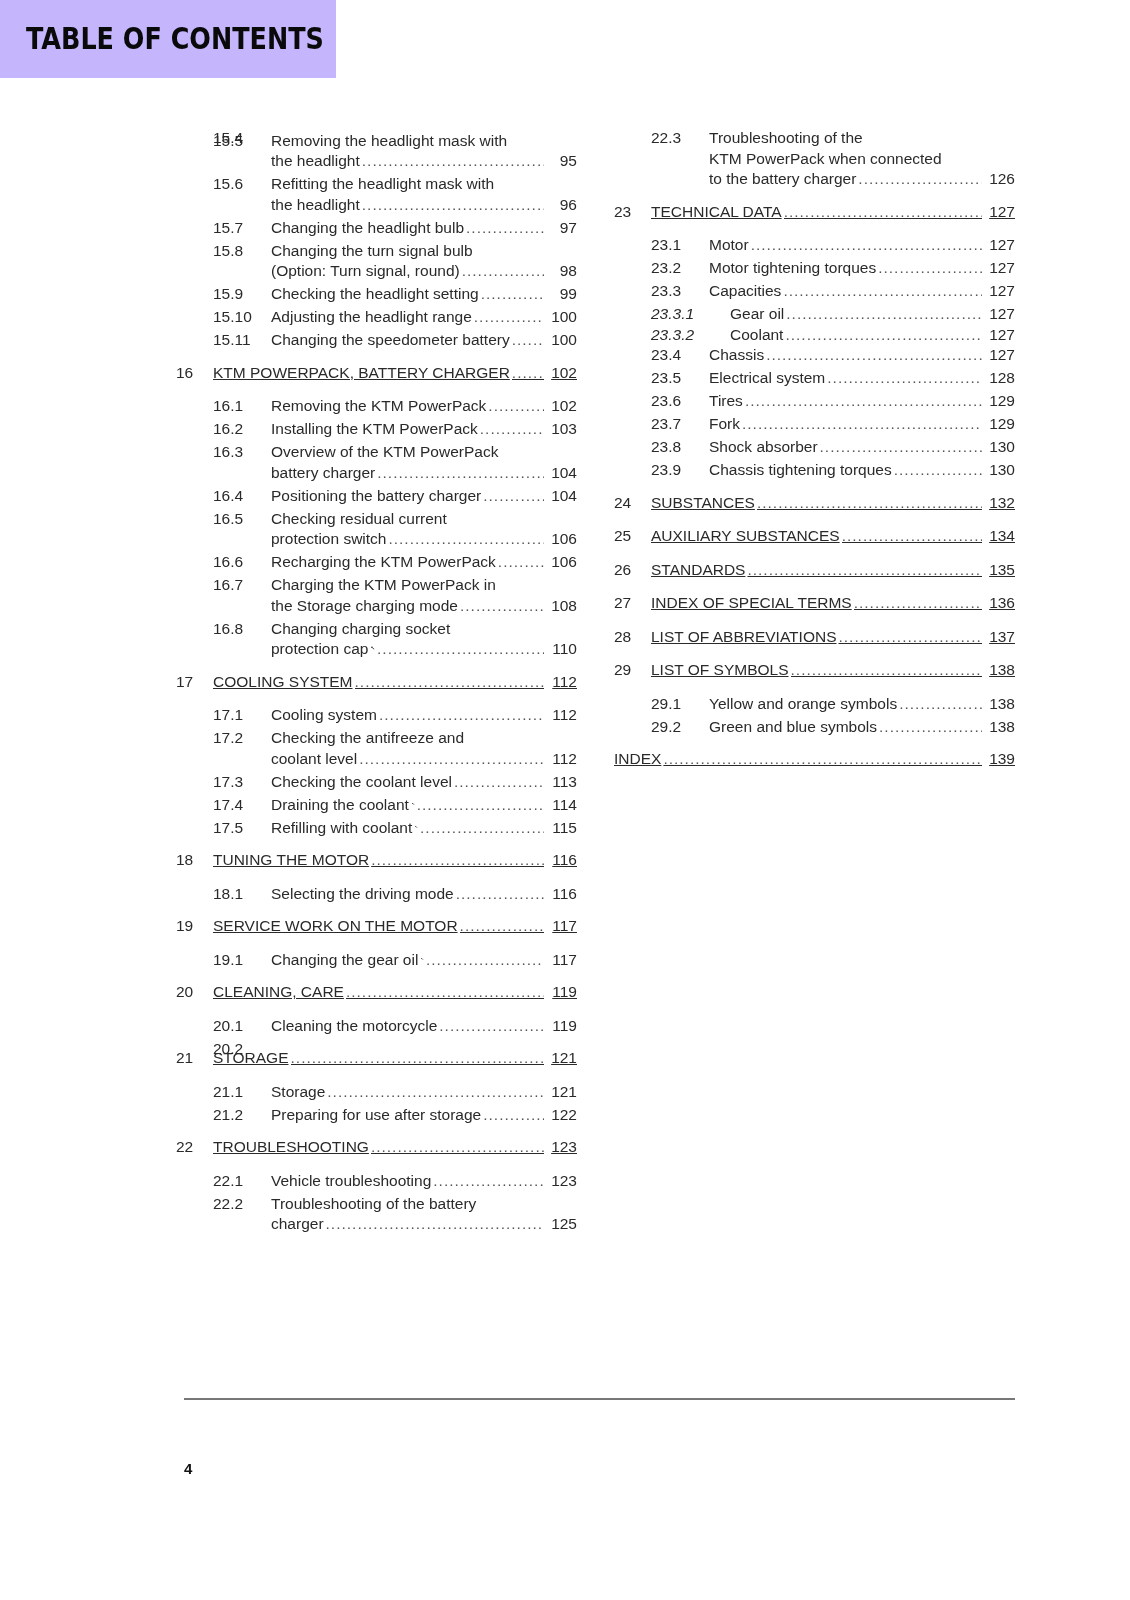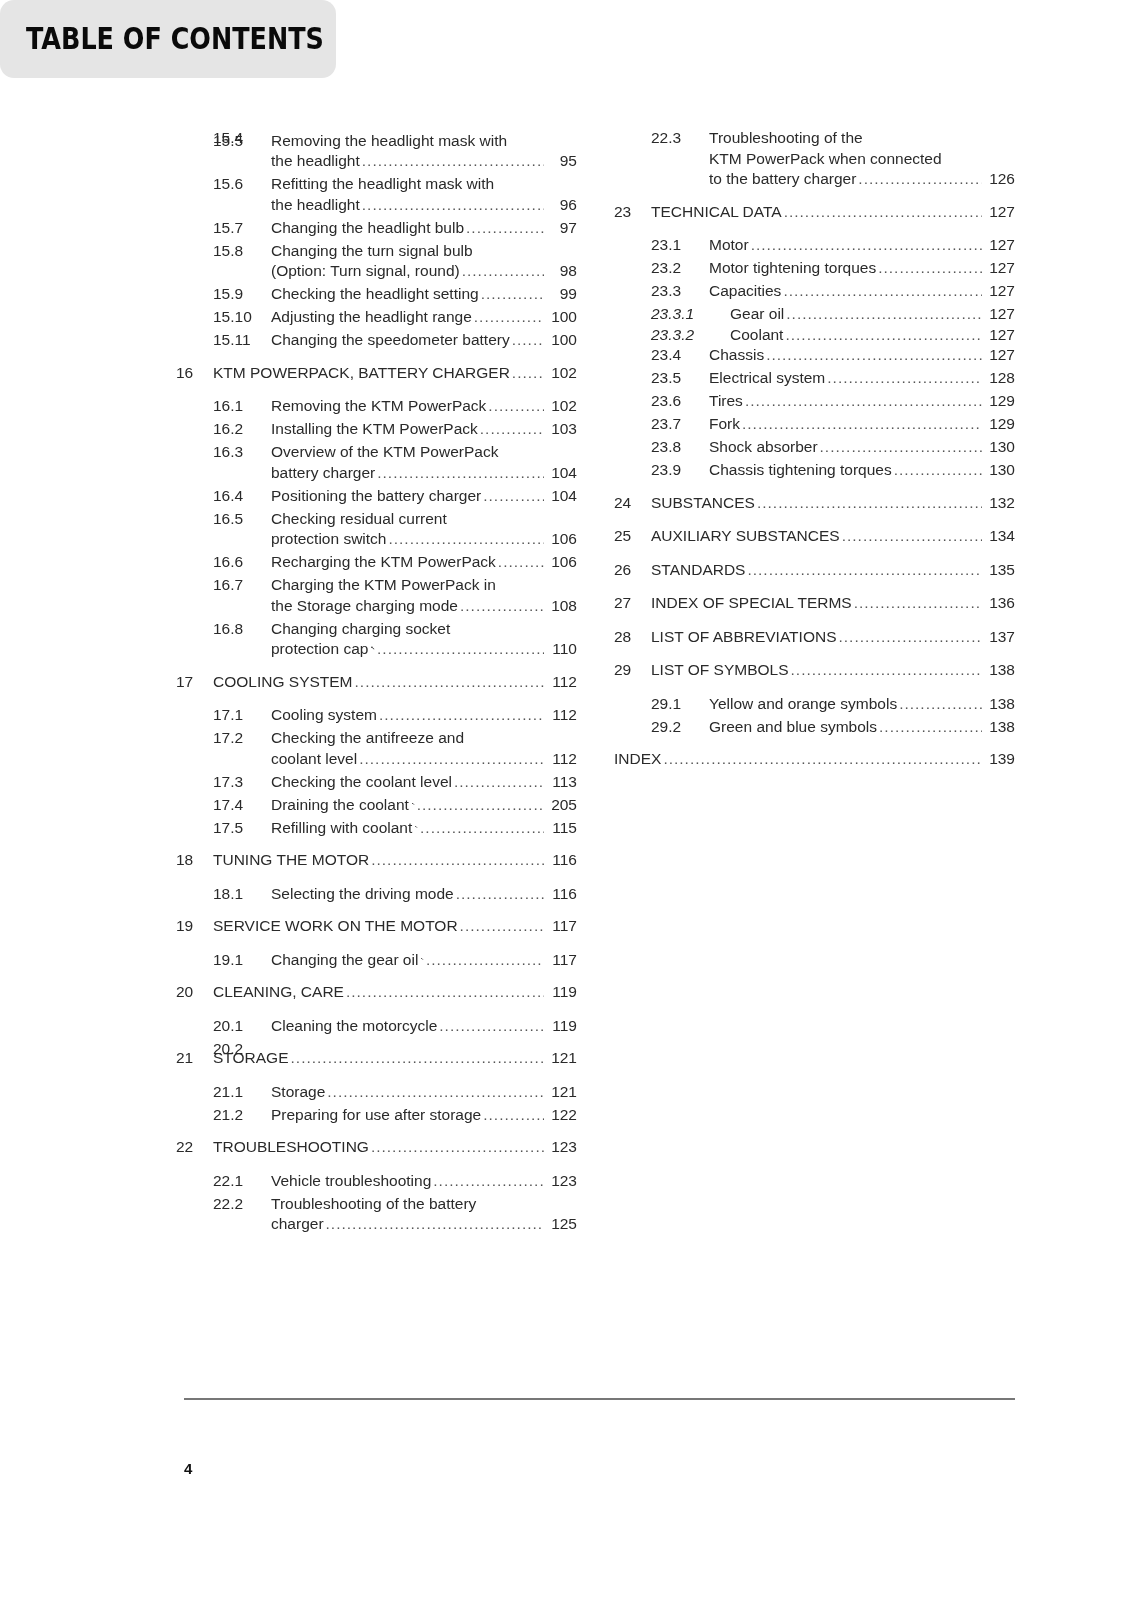--- a/index.html
+++ b/index.html
@@ -1,26 +1,26 @@
 <!DOCTYPE html>
 <html><head>
 <meta charset="utf-8">
 <style>
   html, body { margin: 0; padding: 0; background: #ffffff; }
   body { width: 1130px; height: 1600px; position: relative; overflow: hidden;
          font-family: "Liberation Sans", "DejaVu Sans", sans-serif; color: #2a2a2a; }
-  .header-band { position: absolute; left: 0; top: 0; width: 336px; height: 78px; background: #e5e5e5; border-radius: 14px; }
+  .header-band { position: absolute; left: 0; top: 0; width: 336px; height: 78px; background: #c4b5fd; }
   .header-title { position: absolute; left: 26px; top: 20px; font-family: "DejaVu Sans", sans-serif;
                   font-weight: bold; font-size: 31px; letter-spacing: 0px; color: #0a0a0a;
                   transform: scaleX(0.82); transform-origin: left top; white-space: nowrap; }
   .col { position: absolute; top: 128px; }
   .col-left { left: 176px; width: 401px; }
   .col-right { left: 614px; width: 401px; }
   .entry { position: relative; font-size: 15.5px; line-height: 20.5px; }
-  .entry.chapter { margin-top: 12px; margin-bottom: 13px; }
+  .entry.chapter { margin-top: 12px; margin-bottom: 13px; text-decoration: underline; }
   .entry.section { margin-bottom: 2.5px; }
   .entry.first { margin-top: 0; }
   .num { position: absolute; top: 0; }
   .chapter .num { left: 0; }
   .section .num { left: 37px; }
   .subsection .num { left: 37px; font-style: italic; }
   .chapter .body { margin-left: 37px; }
   .section .body { margin-left: 95px; }
   .subsection .body { margin-left: 116px; }
   .line { display: flex; align-items: baseline; white-space: nowrap; }
@@ -272,21 +272,21 @@
     </div>
     <div class="entry section">
       <span class="num">17.4</span>
       <div class="body">
         <div class="line">
           <span class="t">Draining the coolant</span>
           <svg class="wrench" viewBox="0 0 14 12">
     <path d="M1 1.5 L4.5 0.5 L6 2.2 L5.2 3.6 L12.8 9.6 L11.6 11.4 L4 5.2 L2.4 5.8 L0.6 4.2 Z" fill="#111"></path>
   </svg>
           <span class="dots"></span>
-          <span class="pg">205</span>
+          <span class="pg">114</span>
         </div>
       </div>
     </div>
     <div class="entry section">
       <span class="num">17.5</span>
       <div class="body">
         <div class="line">
           <span class="t">Refilling with coolant</span>
           <svg class="wrench" viewBox="0 0 14 12">
     <path d="M1 1.5 L4.5 0.5 L6 2.2 L5.2 3.6 L12.8 9.6 L11.6 11.4 L4 5.2 L2.4 5.8 L0.6 4.2 Z" fill="#111"></path>

